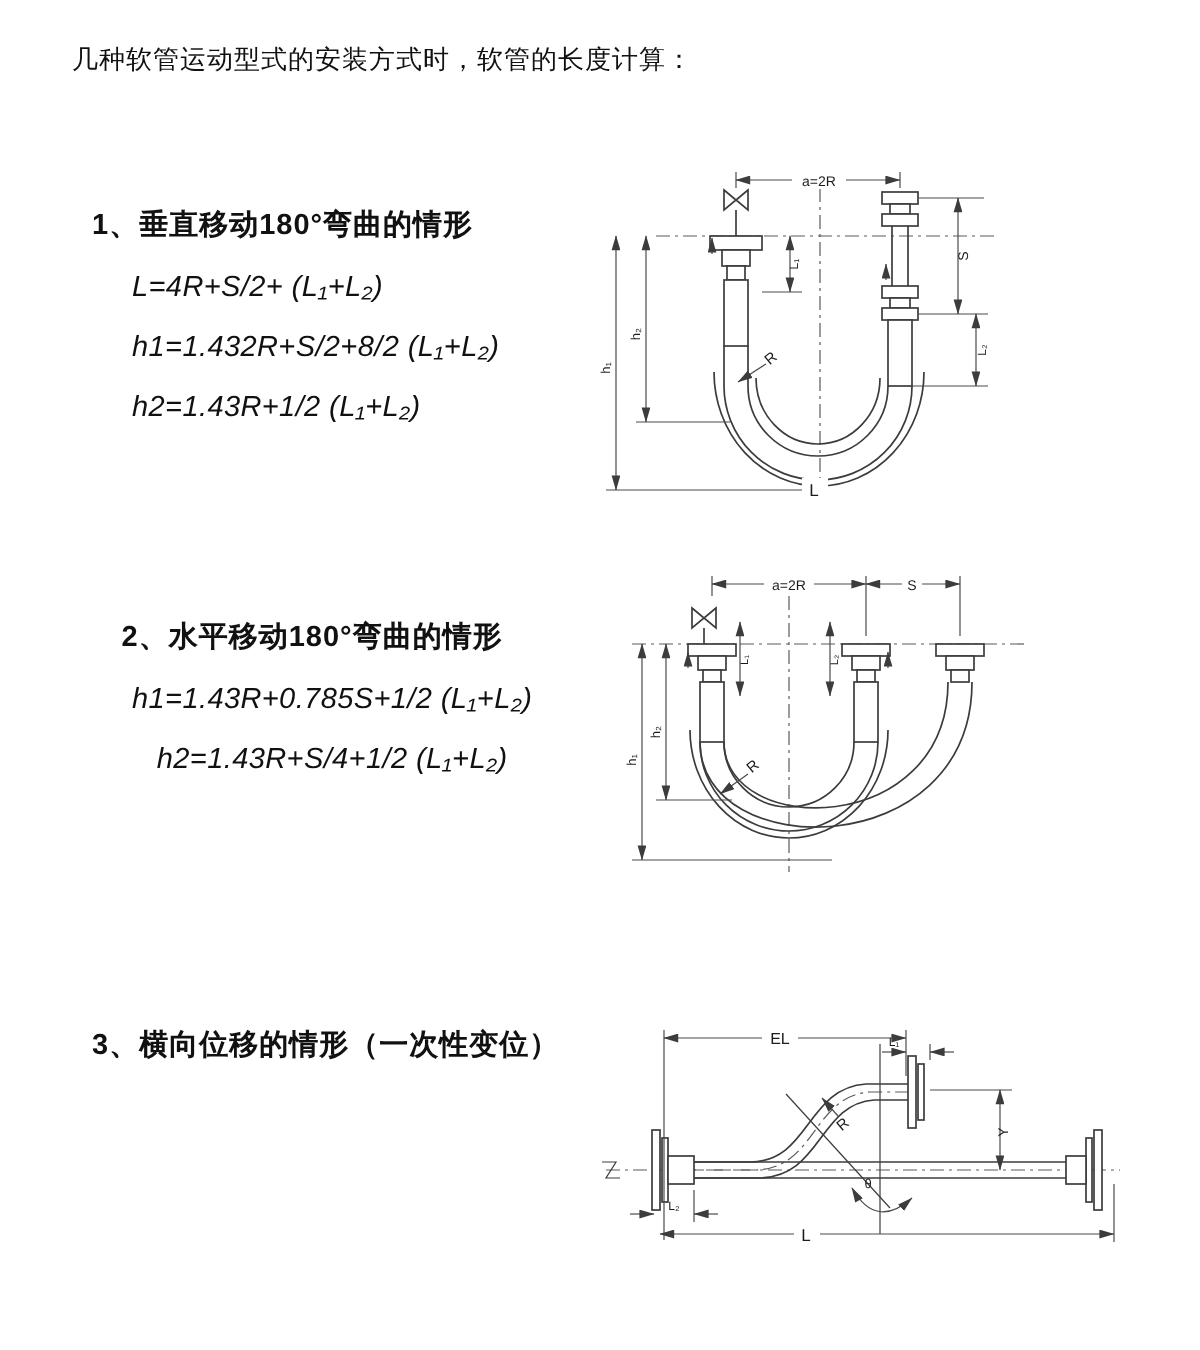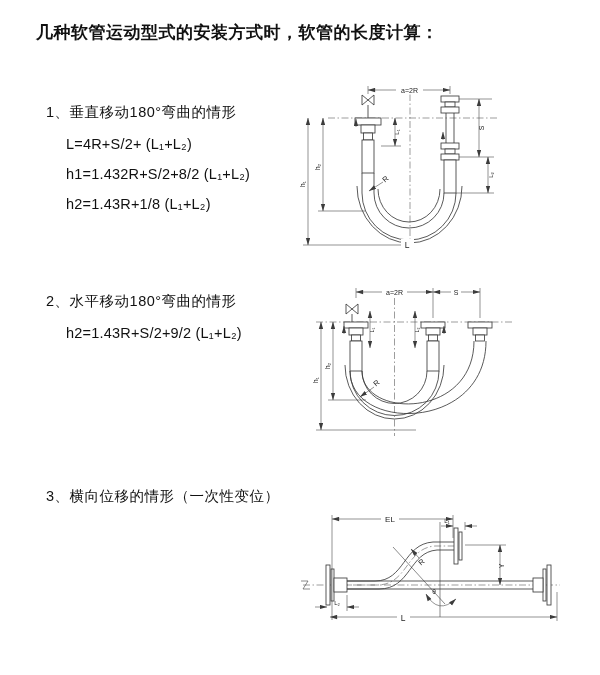--- a/index.html
+++ b/index.html
@@ -2,29 +2,29 @@
 <html><head>
 <meta charset="utf-8">
 <style>
   html,body{margin:0;padding:0;}
   body{
     width:600px;height:675px;background:#ffffff;position:relative;
     font-family:"Liberation Sans",sans-serif;color:#111;overflow:hidden;
   }
   .page-title{
     position:absolute;left:36px;top:21px;
-    font-size:17px;font-weight:bold;letter-spacing:.5px;white-space:nowrap;
+    font-size:13px;font-weight:normal;letter-spacing:.5px;white-space:nowrap;
   }
   .section{position:absolute;left:46px;}
   #section-1{top:103px;}
-  #section-2{top:292px;}
-  #section-3{top:487px;}
-  .heading{font-size:14.5px;font-weight:normal;letter-spacing:.5px;white-space:nowrap;}
+  #section-2{top:309px;text-align:center;}
+  #section-3{top:513px;}
+  .heading{font-size:14.5px;font-weight:bold;letter-spacing:.5px;white-space:nowrap;}
   .formulas{margin:7px 0 0 20px;}
-  .formula{font-size:14.5px;line-height:30px;white-space:nowrap;letter-spacing:.2px;}
+  .formula{font-size:14.5px;line-height:30px;white-space:nowrap;letter-spacing:.2px;font-style:italic;}
   .diagram{position:absolute;}
   #diagram-1{left:295px;top:70px;}
   #diagram-2{left:308px;top:278px;}
   #diagram-3{left:295px;top:500px;}
   svg{display:block;}
   svg .draw{stroke:#3c3c3c;stroke-width:.85;fill:none;}
   svg .draw rect{fill:#ffffff;}
   svg .braid{fill:url(#net1);}
   svg .dim{stroke:#4a4a4a;stroke-width:.6;fill:none;}
   svg .cl{stroke:#5a5a5a;stroke-width:.6;fill:none;stroke-dasharray:7 2.5 1.5 2.5;}
@@ -34,28 +34,29 @@
 </head>
 <body>
 
 <div class="page-title">几种软管运动型式的安装方式时，软管的长度计算：</div>
 
 <div class="section" id="section-1">
   <div class="heading">1、垂直移动180°弯曲的情形</div>
   <div class="formulas">
     <div class="formula">L=4R+S/2+ (L₁+L₂)</div>
     <div class="formula">h1=1.432R+S/2+8/2 (L₁+L₂)</div>
-    <div class="formula">h2=1.43R+1/8 (L₁+L₂)</div>
+    <div class="formula">h2=1.43R+1/2 (L₁+L₂)</div>
   </div>
 </div>
 
 <div class="section" id="section-2">
   <div class="heading">2、水平移动180°弯曲的情形</div>
   <div class="formulas">
-    <div class="formula">h2=1.43R+S/2+9/2 (L₁+L₂)</div>
+    <div class="formula">h1=1.43R+0.785S+1/2 (L₁+L₂)</div>
+    <div class="formula">h2=1.43R+S/4+1/2 (L₁+L₂)</div>
   </div>
 </div>
 
 <div class="section" id="section-3">
   <div class="heading">3、横向位移的情形（一次性变位）</div>
 </div>
 
 <svg id="diagram-1" class="diagram" width="290" height="190" viewBox="0 0 290 190">
   <defs>
     <marker id="d1e" orient="auto" markerUnits="userSpaceOnUse" markerWidth="9" markerHeight="6" refX="7.3" refY="2.2">

